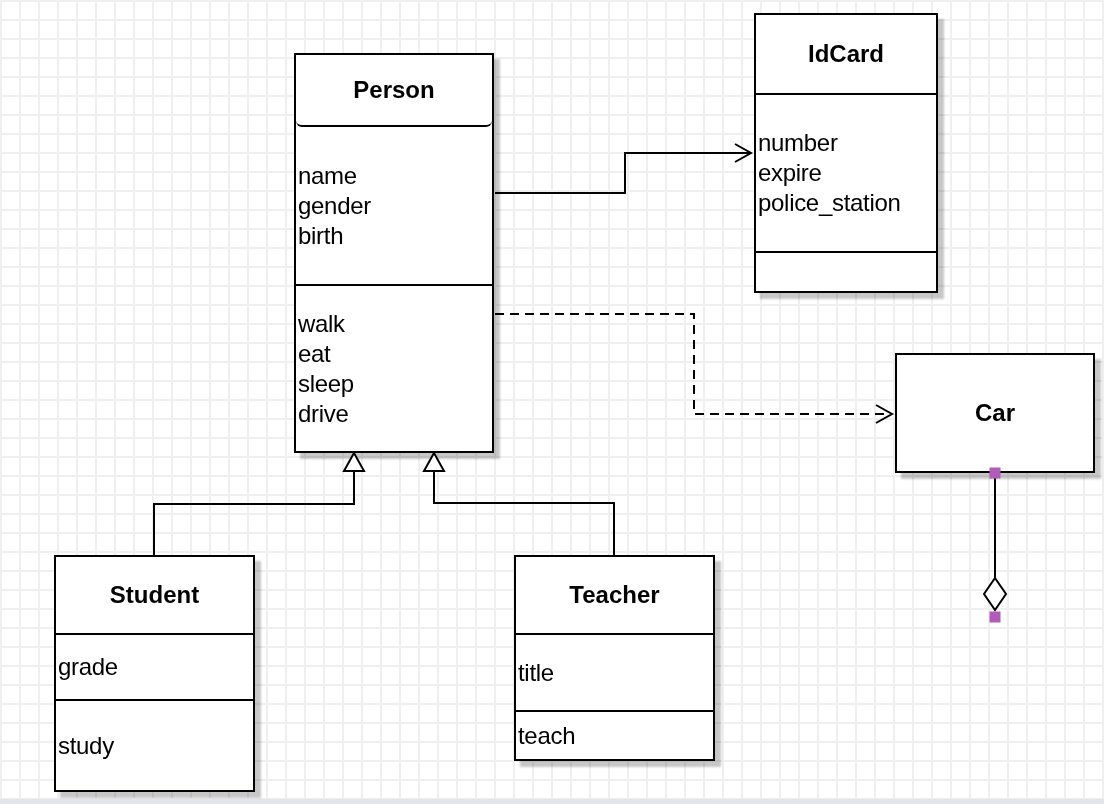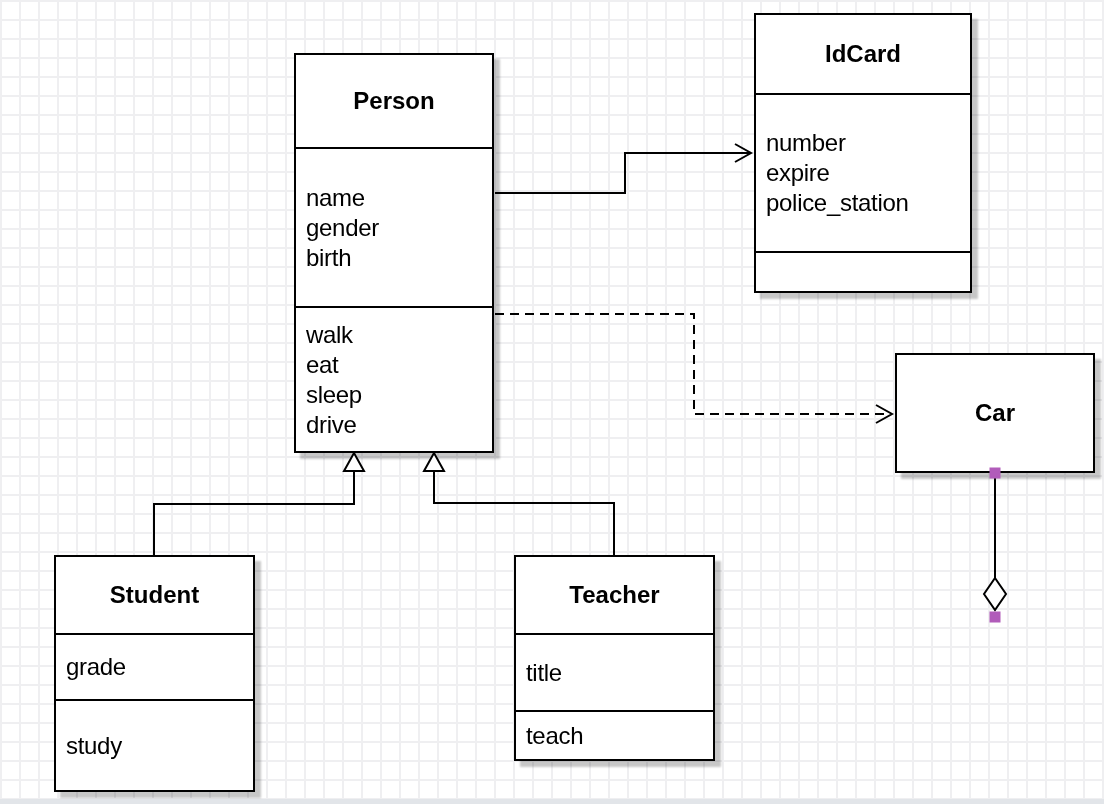--- a/index.html
+++ b/index.html
@@ -27,21 +27,21 @@
   .uml-title{
     box-sizing:border-box;
     display:flex;align-items:center;justify-content:center;
     font-weight:bold;font-size:24px;
     flex:0 0 auto;
   }
   .uml-title.divided{border-bottom:2px solid #000;}
   .uml-section{
     box-sizing:border-box;
     display:flex;flex-direction:column;justify-content:center;
-    padding-left:10px;
+    padding-left:2px;
     font-size:24px;line-height:30px;
     letter-spacing:-0.3px;
     flex:0 0 auto;
   }
   .uml-section.divided{border-bottom:2px solid #000;}
   .uml-section.fill{flex:1 1 auto;}
   .row{white-space:nowrap;}
   #edges{
     position:absolute;left:0;top:0;
     pointer-events:none;
@@ -51,35 +51,35 @@
     position:absolute;left:0;bottom:0;width:1104px;height:5px;
     background:#e2e5e9;
   }
 </style>
 </head>
 <body>
 
 <div id="canvas">
 
   <div class="uml-box" style="left:294px;top:53px;width:200px;height:400px;">
-    <div class="uml-title divided" style="height:94px;">Person</div>
+    <div class="uml-title divided" style="height:72px;border-radius:6px;">Person</div>
     <div class="uml-section divided" style="height:159px;">
       <div class="row">name</div>
       <div class="row">gender</div>
       <div class="row">birth</div>
     </div>
     <div class="uml-section fill">
       <div class="row">walk</div>
       <div class="row">eat</div>
       <div class="row">sleep</div>
       <div class="row">drive</div>
     </div>
   </div>
 
-  <div class="uml-box" style="left:754px;top:13px;width:218px;height:280px;">
+  <div class="uml-box" style="left:754px;top:13px;width:184px;height:280px;">
     <div class="uml-title divided" style="height:80px;">IdCard</div>
     <div class="uml-section divided" style="height:158px;">
       <div class="row">number</div>
       <div class="row">expire</div>
       <div class="row">police_station</div>
     </div>
     <div class="uml-section fill"></div>
   </div>
 
   <div class="uml-box" style="left:895px;top:353px;width:200px;height:120px;">

